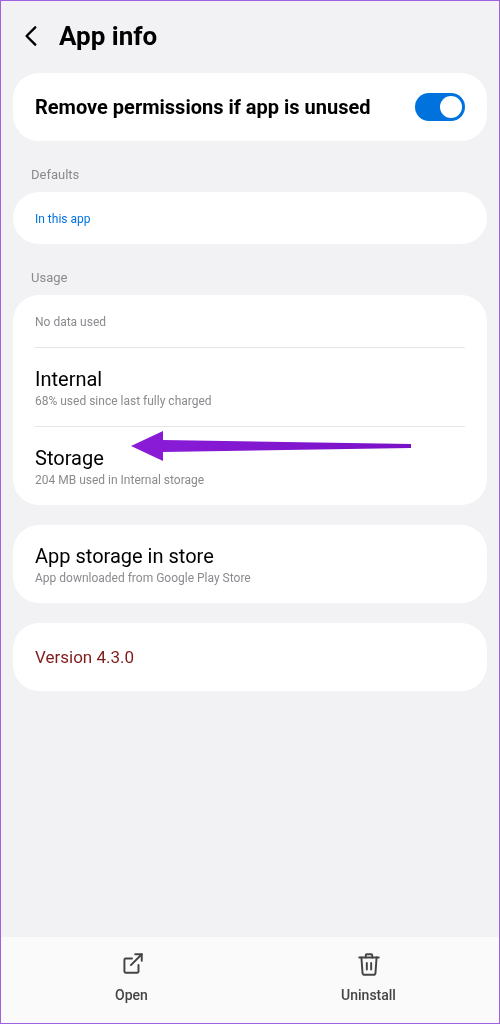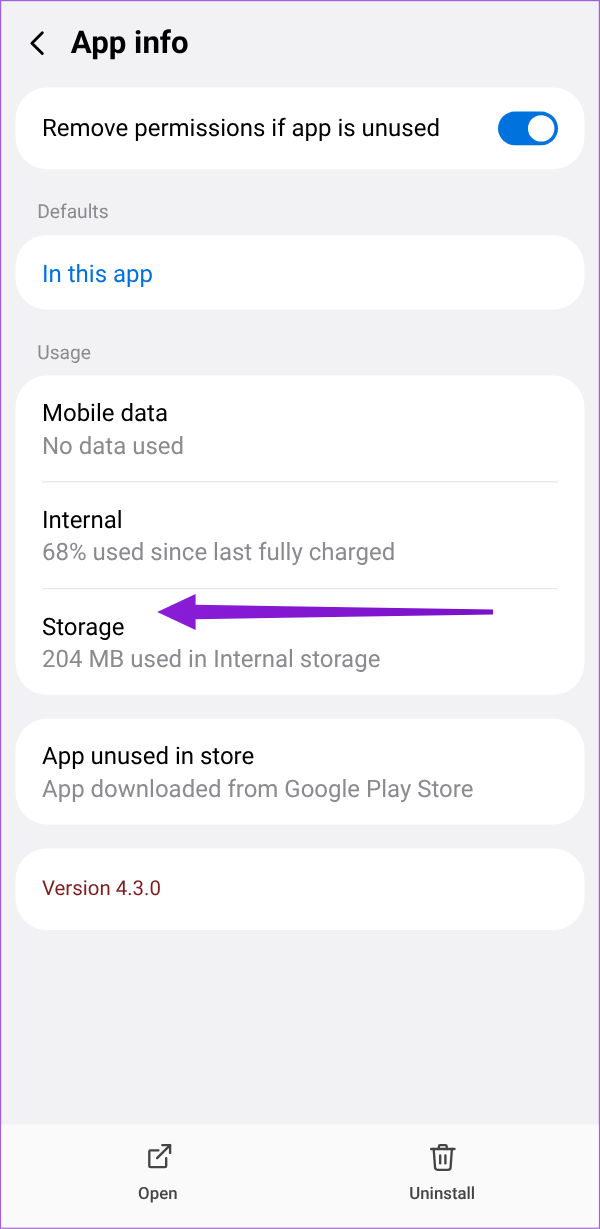--- a/index.html
+++ b/index.html
@@ -22,55 +22,57 @@
     height: 26px;
     margin-right: 14px;
     cursor: pointer;
   }
   .header-title {
     font-size: 26px;
     font-weight: 700;
     color: #000;
   }
   .section-label {
-    font-size: 16px;
+    font-size: 13px;
     color: #8a8a8f;
     padding: 18px 30px 10px 30px;
   }
   .card {
     background: #fff;
     border-radius: 26px;
     margin: 0 12px 8px 12px;
     overflow: hidden;
   }
   .row {
     padding: 18px 22px;
     position: relative;
     cursor: pointer;
   }
   .row-title {
     font-size: 20px;
     color: #000;
     line-height: 1.3;
   }
   .row-sub {
-    font-size: 20px;
+    font-size: 12px;
     color: #8a8a8f;
     margin-top: 2px;
   }
   .row-sub.link { color: #0072de; }
   .divider {
     height: 1px;
     background: #e6e6e8;
     margin: 0 22px;
   }
   .toggle-row {
     display: flex;
+    align-items: center;
     justify-content: space-between;
     padding: 20px 22px;
+    font-weight: bold;
   }
   .toggle-row .row-title { flex: 1; padding-right: 20px; }
   .toggle {
     width: 50px;
     height: 28px;
     background: #0072de;
     border-radius: 14px;
     position: relative;
     cursor: pointer;
     flex-shrink: 0;
@@ -143,21 +145,20 @@
 <div class="card">
   <div class="row">
     <div class="row-sub link">In this app</div>
   </div>
 </div>
 
 <div class="section-label">Usage</div>
 
 <div class="card">
   <div class="row">
-    <div class="row-title">Mobile data</div>
     <div class="row-sub">No data used</div>
   </div>
   <div class="divider"></div>
   <div class="row">
     <div class="row-title">Internal</div>
     <div class="row-sub">68% used since last fully charged</div>
   </div>
   <div class="divider"></div>
   <div class="row" style="position:relative;">
     <div class="row-title">Storage</div>
@@ -171,21 +172,21 @@
       </defs>
       <polygon points="0,15 32,0 32,9 280,13 280,17 32,21 32,30" fill="url(#arrgrad)"></polygon>
     </svg>
   </div>
 </div>
 
 <div style="height:12px;"></div>
 
 <div class="card">
   <div class="row">
-    <div class="row-title">App unused in store</div>
+    <div class="row-title">App storage in store</div>
     <div class="row-sub">App downloaded from Google Play Store</div>
   </div>
 </div>
 
 <div style="height:12px;"></div>
 
 <div class="card">
   <div class="version-row">Version 4.3.0</div>
 </div>
 

